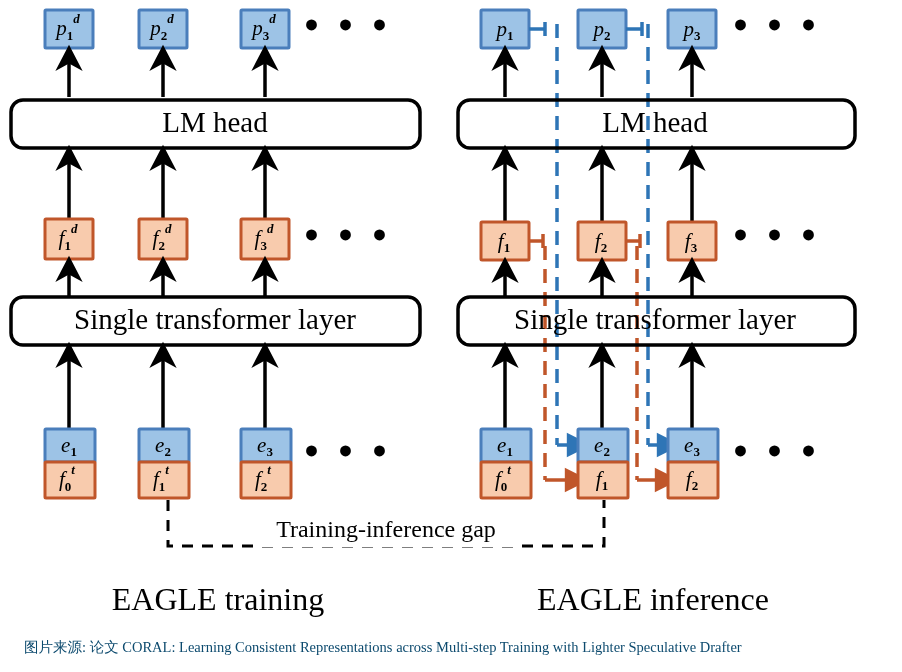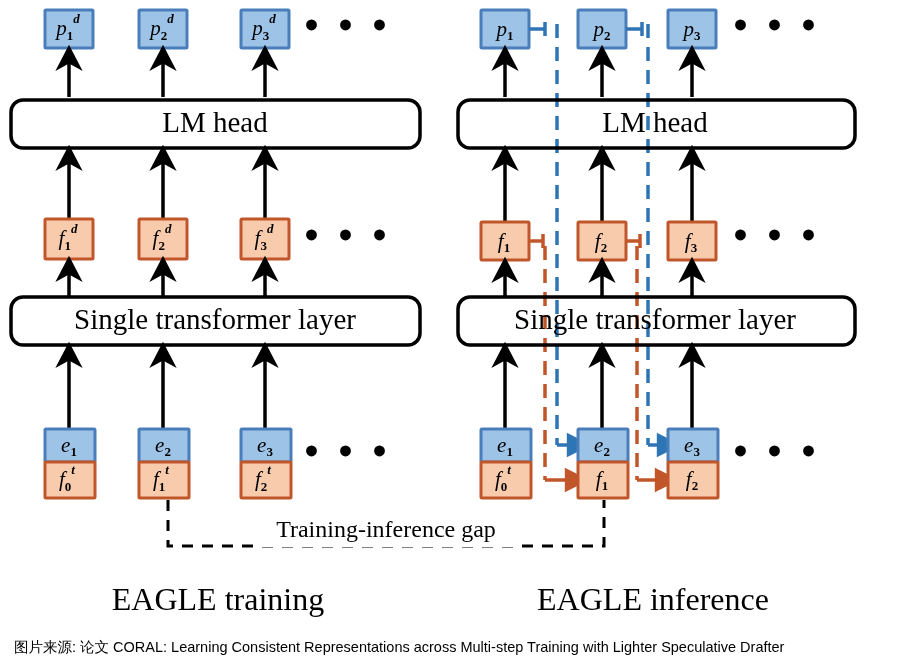--- a/index.html
+++ b/index.html
@@ -70,25 +70,25 @@
     font-family: "Liberation Serif", serif;
     font-size: 40px;
     font-weight: bold;
     fill: #000000;
     text-anchor: middle;
     dominant-baseline: middle;
     letter-spacing: 5px;
   }
   .caption {
     position: absolute;
-    left: 14px;
+    left: 24px;
     top: 638px;
-    font-family: Liberation Sans, sans-serif;
+    font-family: Liberation Serif, serif;
     font-size: 14.5px;
-    color: #000000;
+    color: #0c4a6e;
     white-space: nowrap;
   }
 </style>
 </head>
 <body>
 
 <div id="stage">
 
   <svg id="diagram" viewBox="0 0 902 672">
     <defs>

